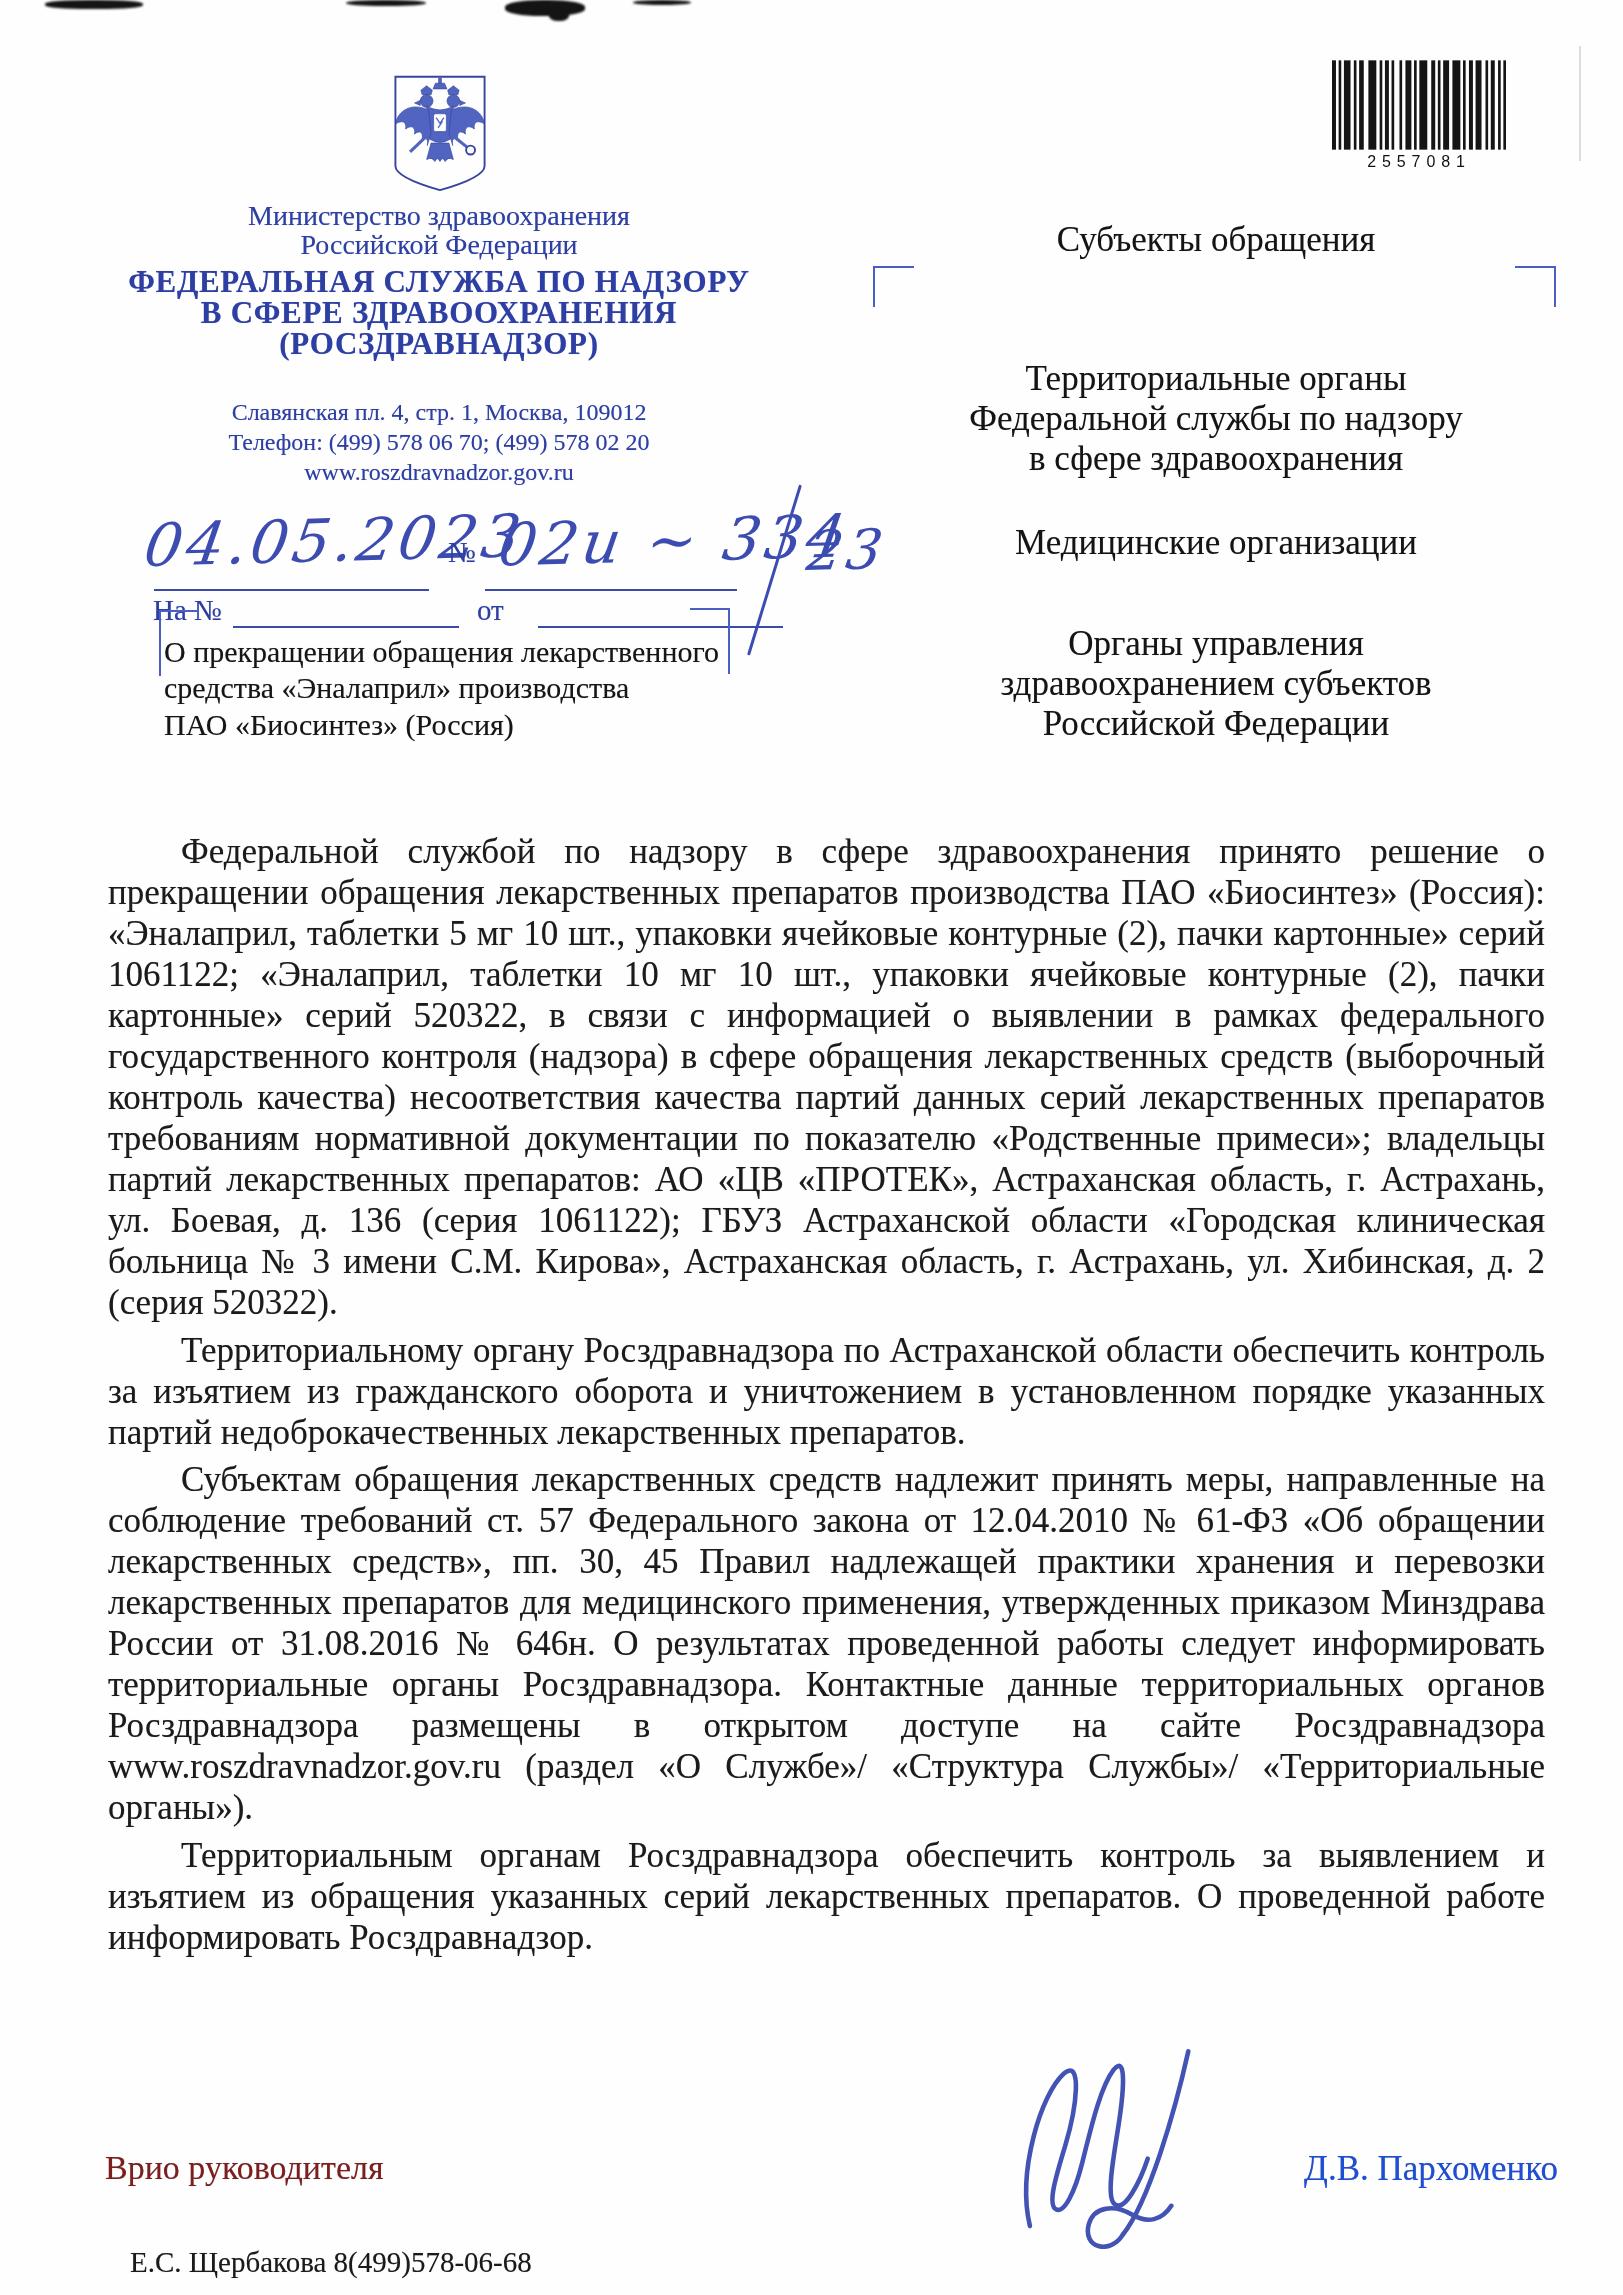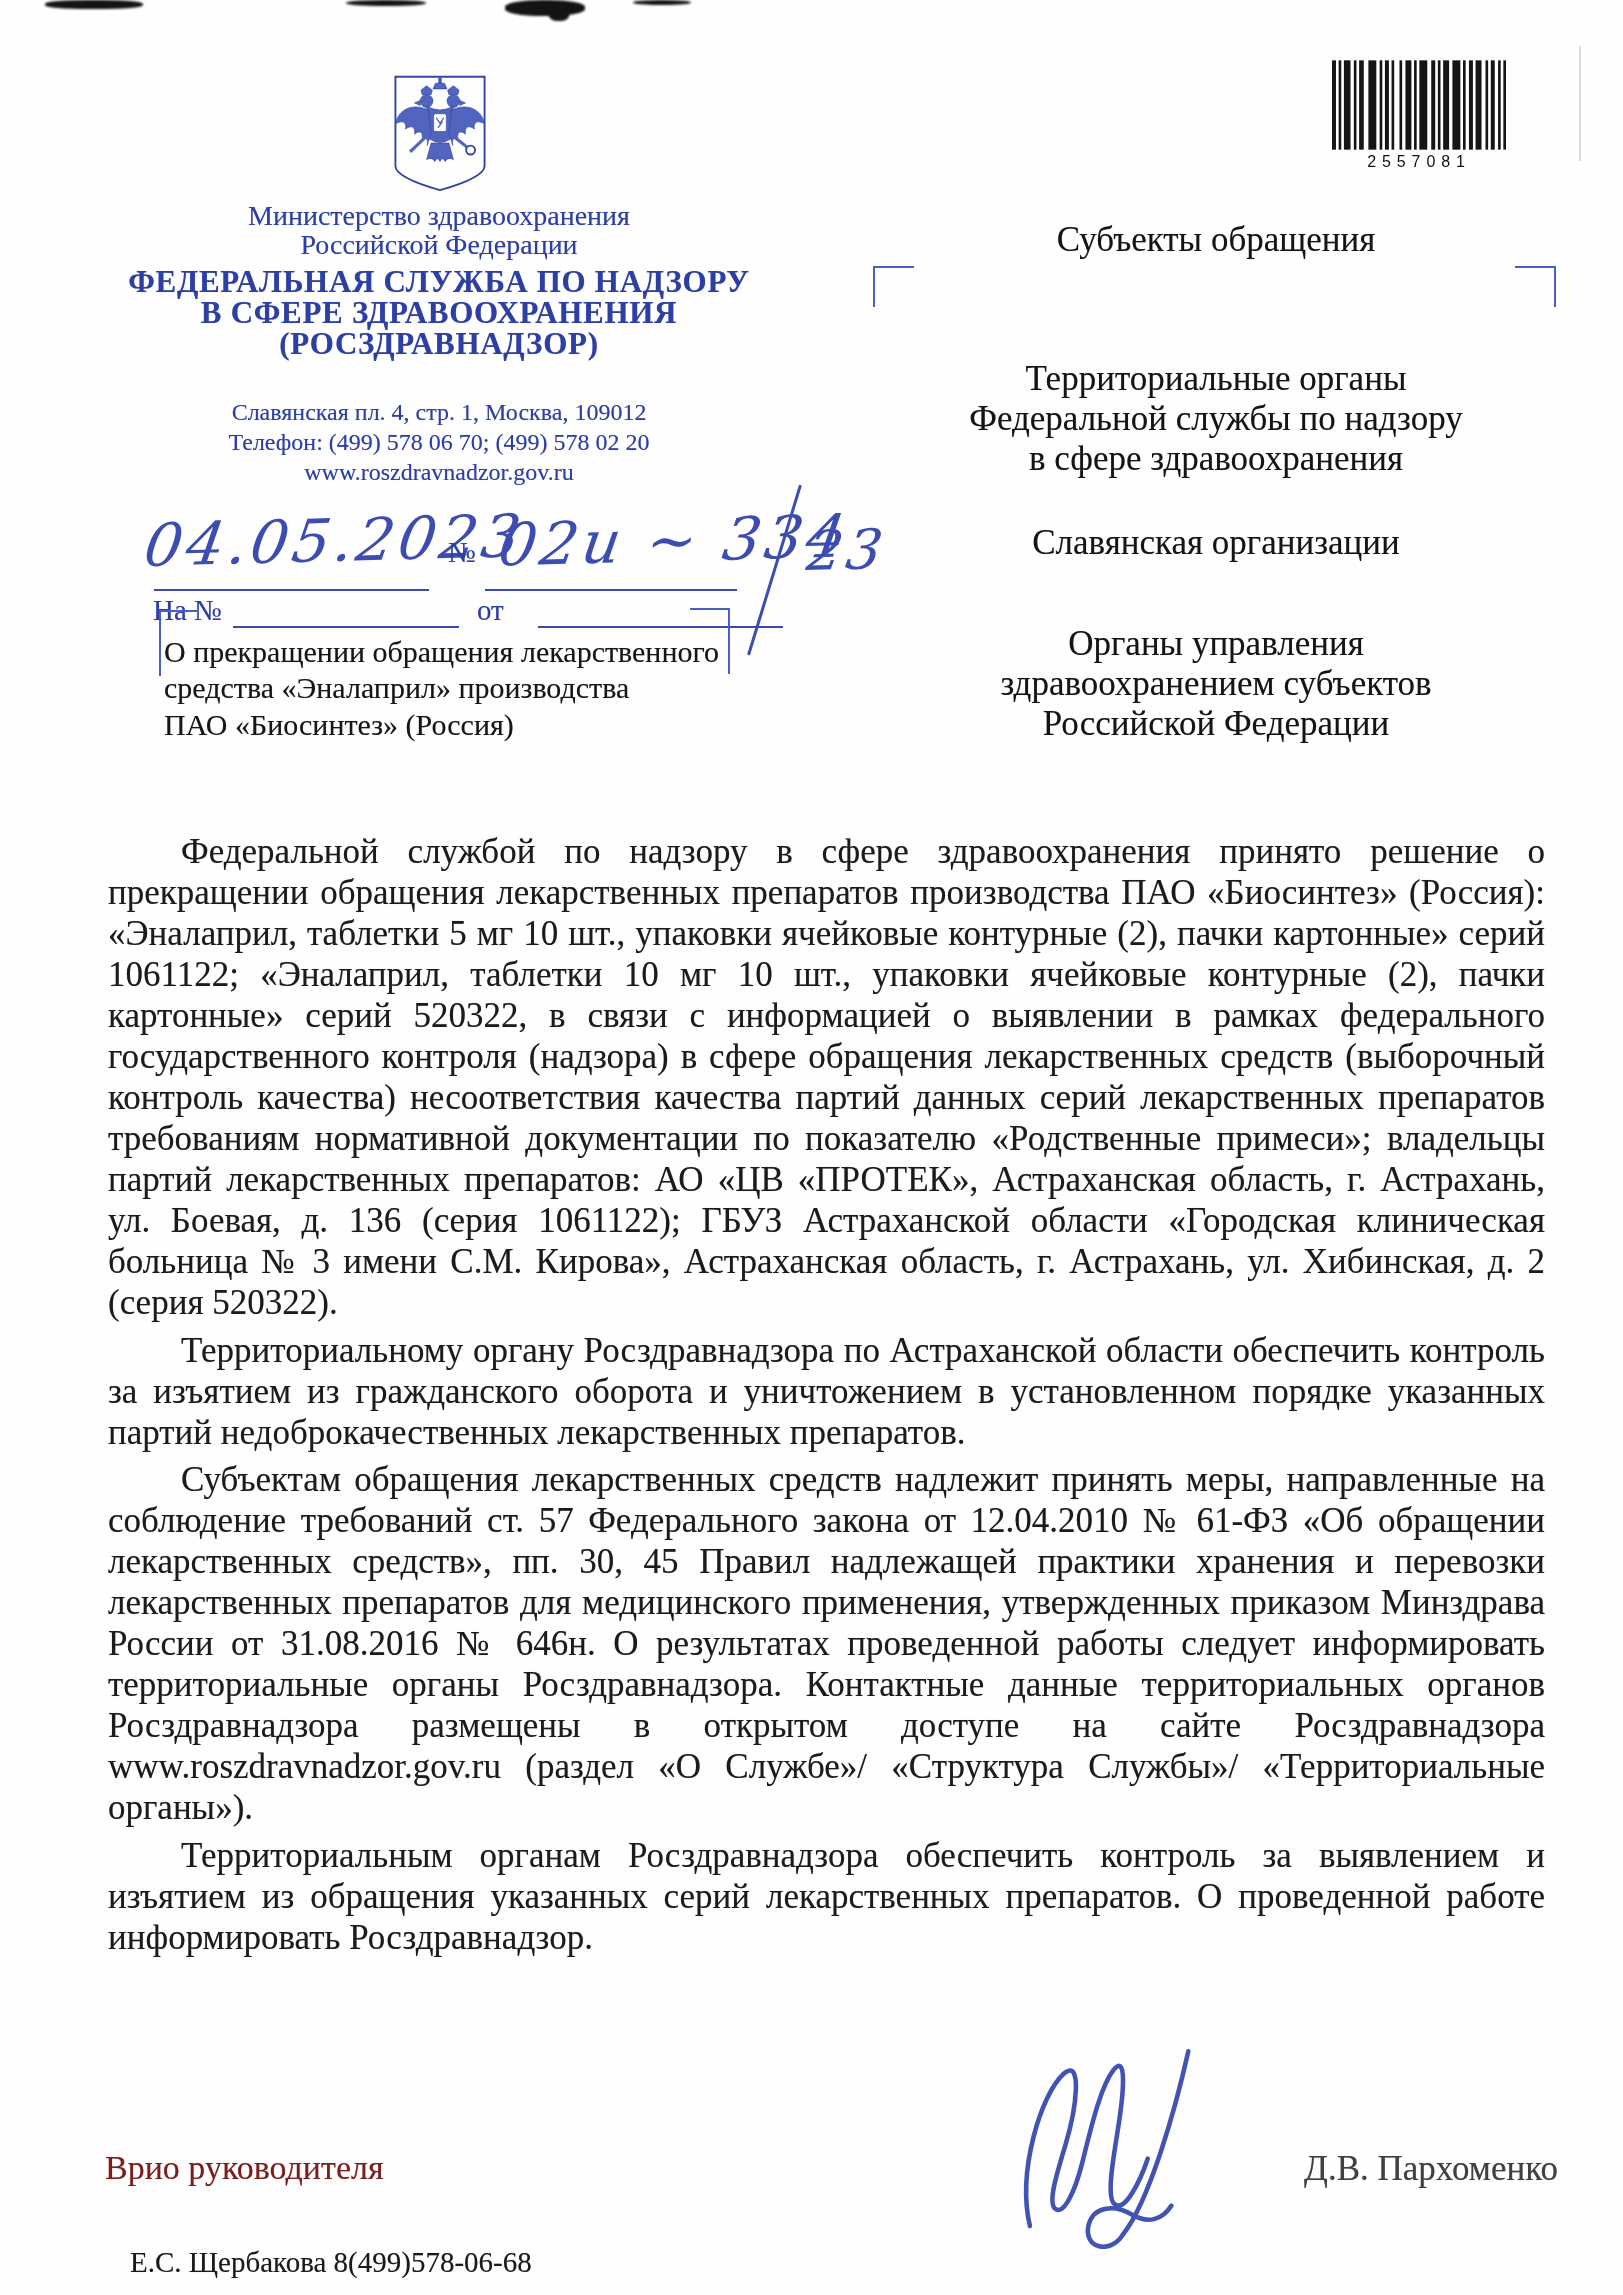--- a/index.html
+++ b/index.html
@@ -45,21 +45,21 @@
   .recip{position:absolute;left:852px;width:728px;text-align:center;font-size:35px;color:#141414;text-shadow:0 0 0.7px rgba(0,0,0,.35);}
   
   .body-text{
     position:absolute;left:108px;top:831px;width:1437px;
     font-size:35px;line-height:41px;text-align:justify;
     color:#1b1b1d;text-shadow:0 0 0.7px rgba(10,10,10,.4);
   }
   .body-text p{margin:0 0 6.6px 0;text-indent:73px;}
   
   .sig-role{position:absolute;left:105px;top:2149px;font-size:34px;color:#7f1d1d;text-shadow:0 0 0.7px rgba(0,0,0,.4);}
-  .sig-name{position:absolute;left:1233px;top:2149px;width:325px;text-align:right;font-size:35px;color:#404040;text-shadow:0 0 0.7px rgba(0,0,0,.4);}
+  .sig-name{position:absolute;left:1233px;top:2149px;width:325px;text-align:right;font-size:35px;color:#1d4ed8;text-shadow:0 0 0.7px rgba(0,0,0,.4);}
   .footer-contact{position:absolute;left:130px;top:2246px;font-size:29px;color:#1a1a1a;text-shadow:0 0 0.7px rgba(0,0,0,.4);}
   
   .barcode-box{position:absolute;left:1332px;top:60px;width:174px;text-align:center;}
   .barcode-num{font-family:"Liberation Sans",sans-serif;font-size:16px;letter-spacing:5.9px;color:#111;margin-top:1.3px;}
 </style>
 </head>
 <body>
 
 <div class="page">
 
@@ -160,21 +160,21 @@
 
   <div class="recip" style="top:220px;">
     <div>Субъекты обращения</div>
   </div>
   <div class="recip" style="top:359px;">
     <div>Территориальные органы</div>
     <div>Федеральной службы по надзору</div>
     <div>в сфере здравоохранения</div>
   </div>
   <div class="recip" style="top:523px;">
-    <div>Славянская организации</div>
+    <div>Медицинские организации</div>
   </div>
   <div class="recip" style="top:624px;">
     <div>Органы управления</div>
     <div>здравоохранением субъектов</div>
     <div>Российской Федерации</div>
   </div>
 
   <div class="body-text">
     <p>Федеральной службой по надзору в сфере здравоохранения принято решение о прекращении обращения лекарственных препаратов производства ПАО «Биосинтез» (Россия): «Эналаприл, таблетки 5 мг 10 шт., упаковки ячейковые контурные (2), пачки картонные» серий 1061122; «Эналаприл, таблетки 10 мг 10 шт., упаковки ячейковые контурные (2), пачки картонные» серий 520322, в связи с информацией о выявлении в рамках федерального государственного контроля (надзора) в сфере обращения лекарственных средств (выборочный контроль качества) несоответствия качества партий данных серий лекарственных препаратов требованиям нормативной документации по показателю «Родственные примеси»; владельцы партий лекарственных препаратов: АО «ЦВ «ПРОТЕК», Астраханская область, г. Астрахань, ул. Боевая, д. 136 (серия 1061122); ГБУЗ Астраханской области «Городская клиническая больница № 3 имени С.М. Кирова», Астраханская область, г. Астрахань, ул. Хибинская, д. 2 (серия 520322).</p>
     <p>Территориальному органу Росздравнадзора по Астраханской области обеспечить контроль за изъятием из гражданского оборота и уничтожением в установленном порядке указанных партий недоброкачественных лекарственных препаратов.</p>

